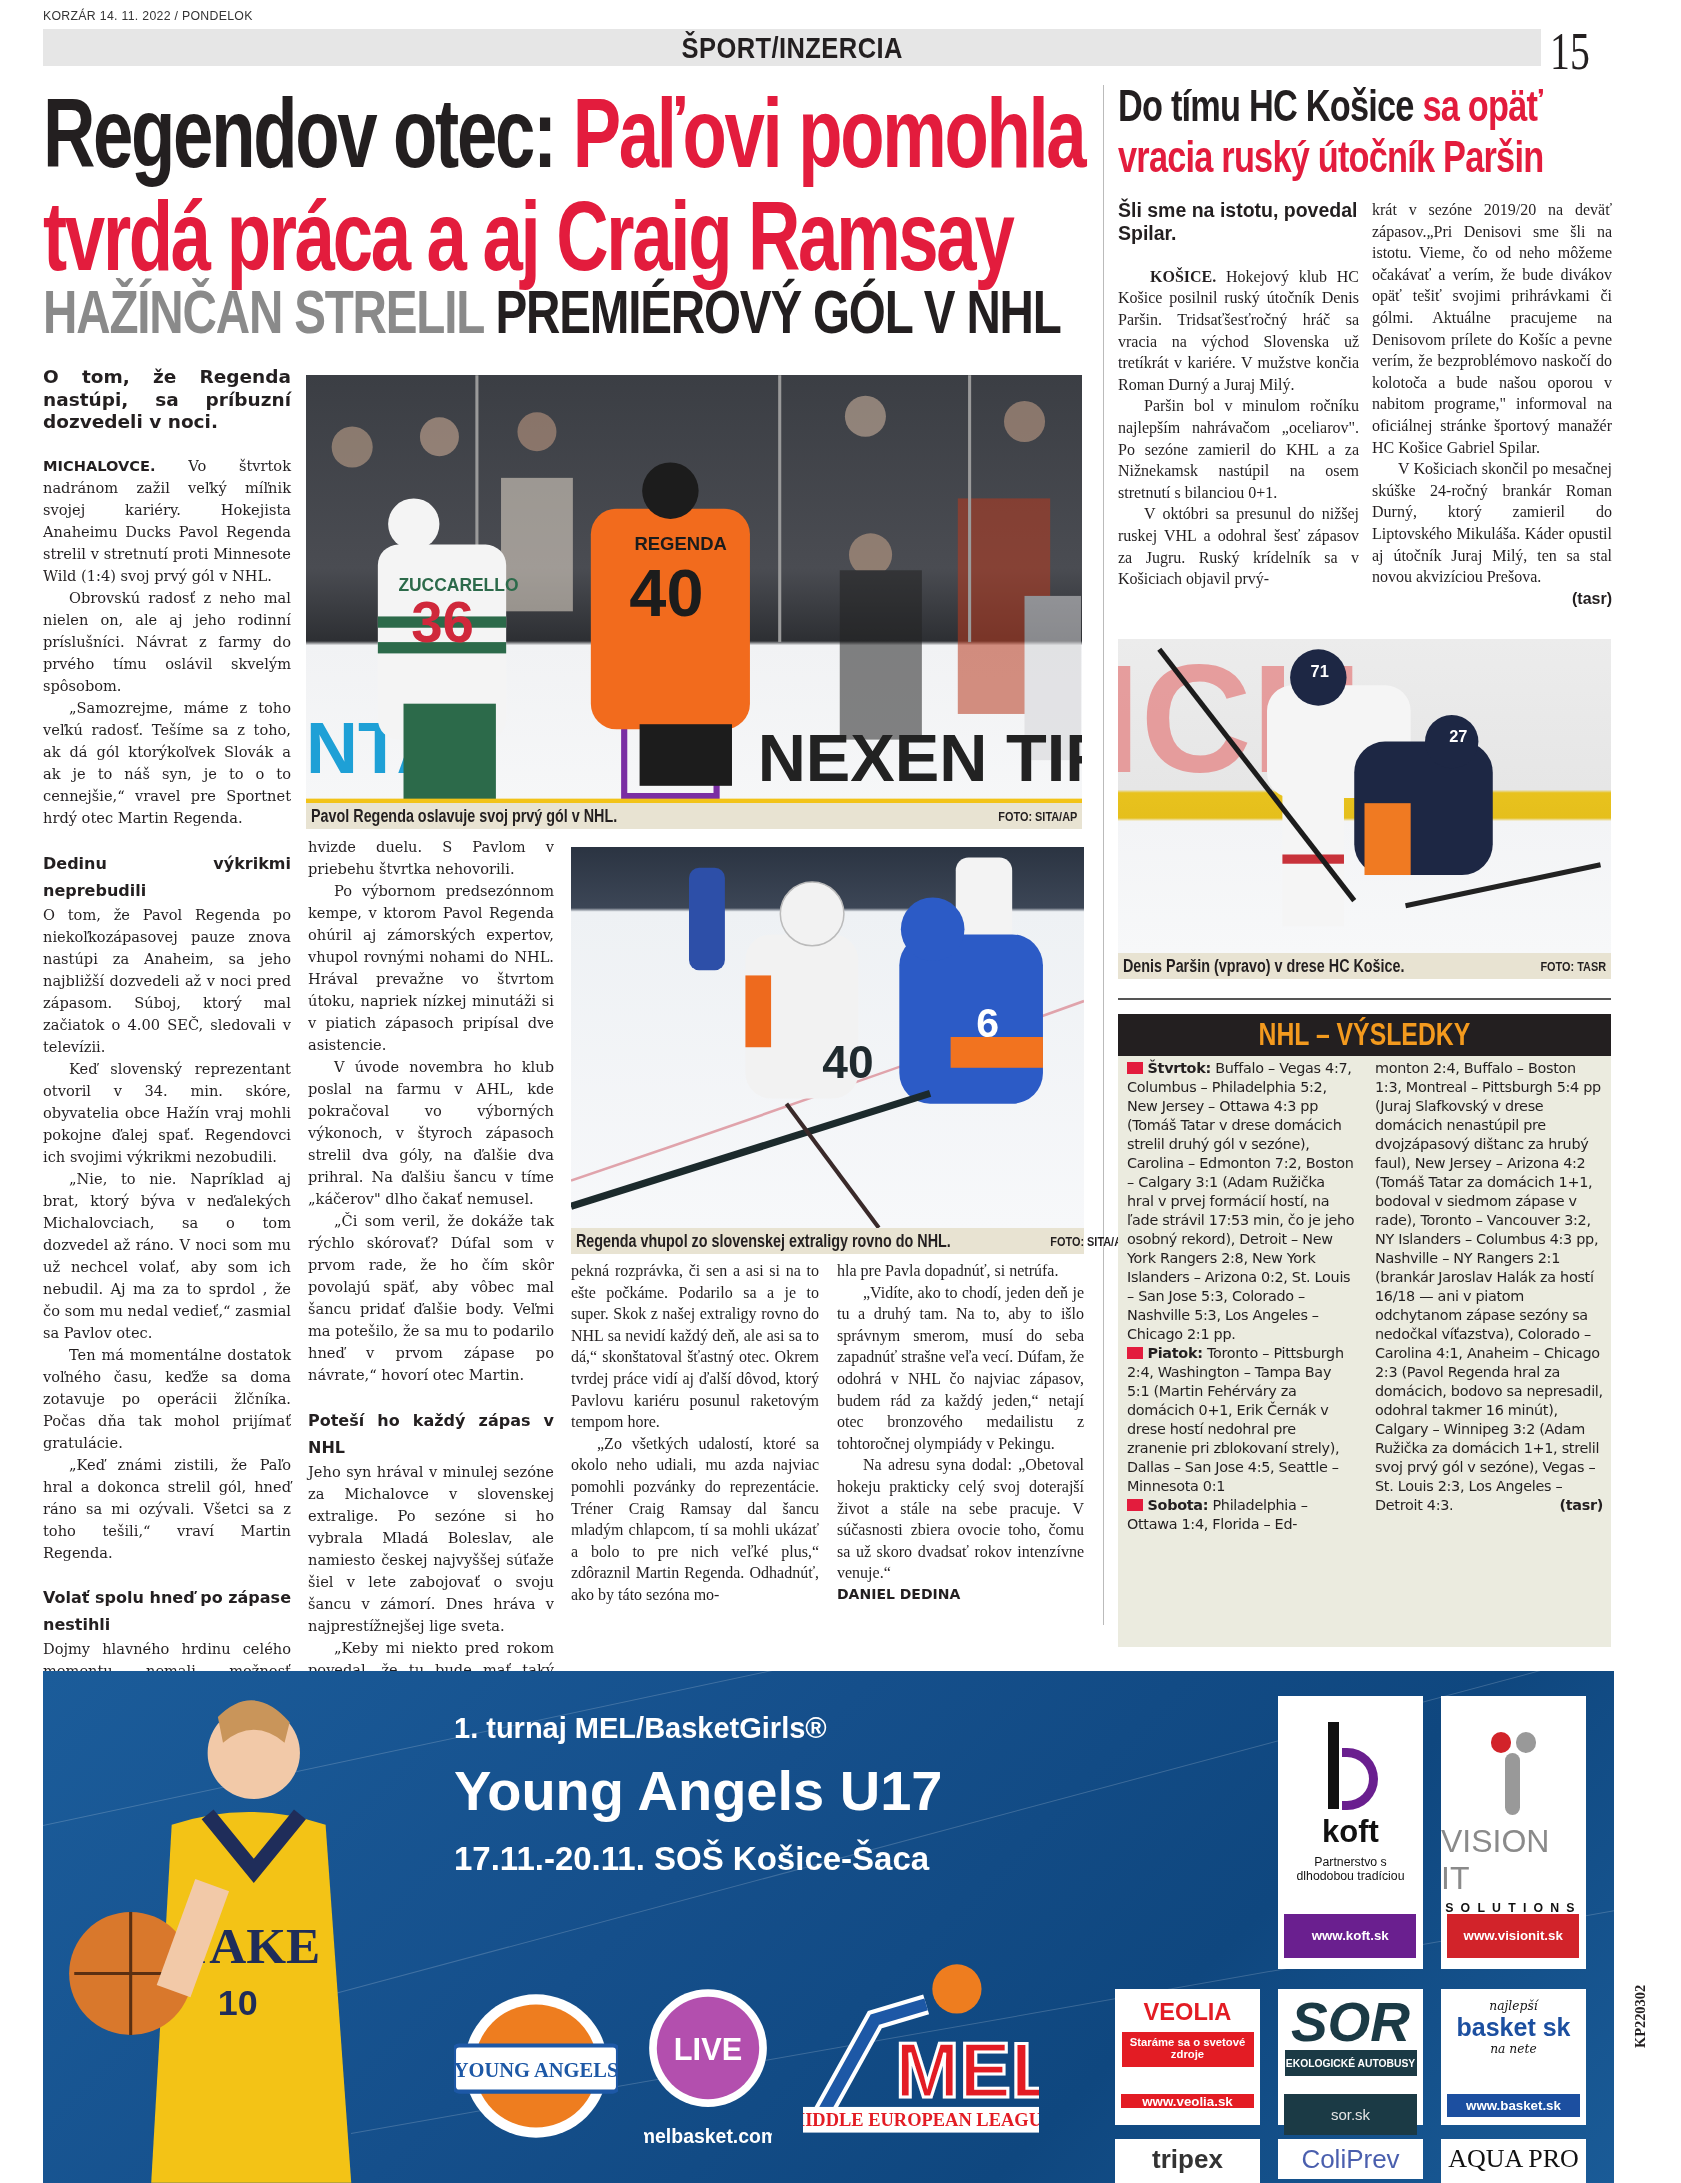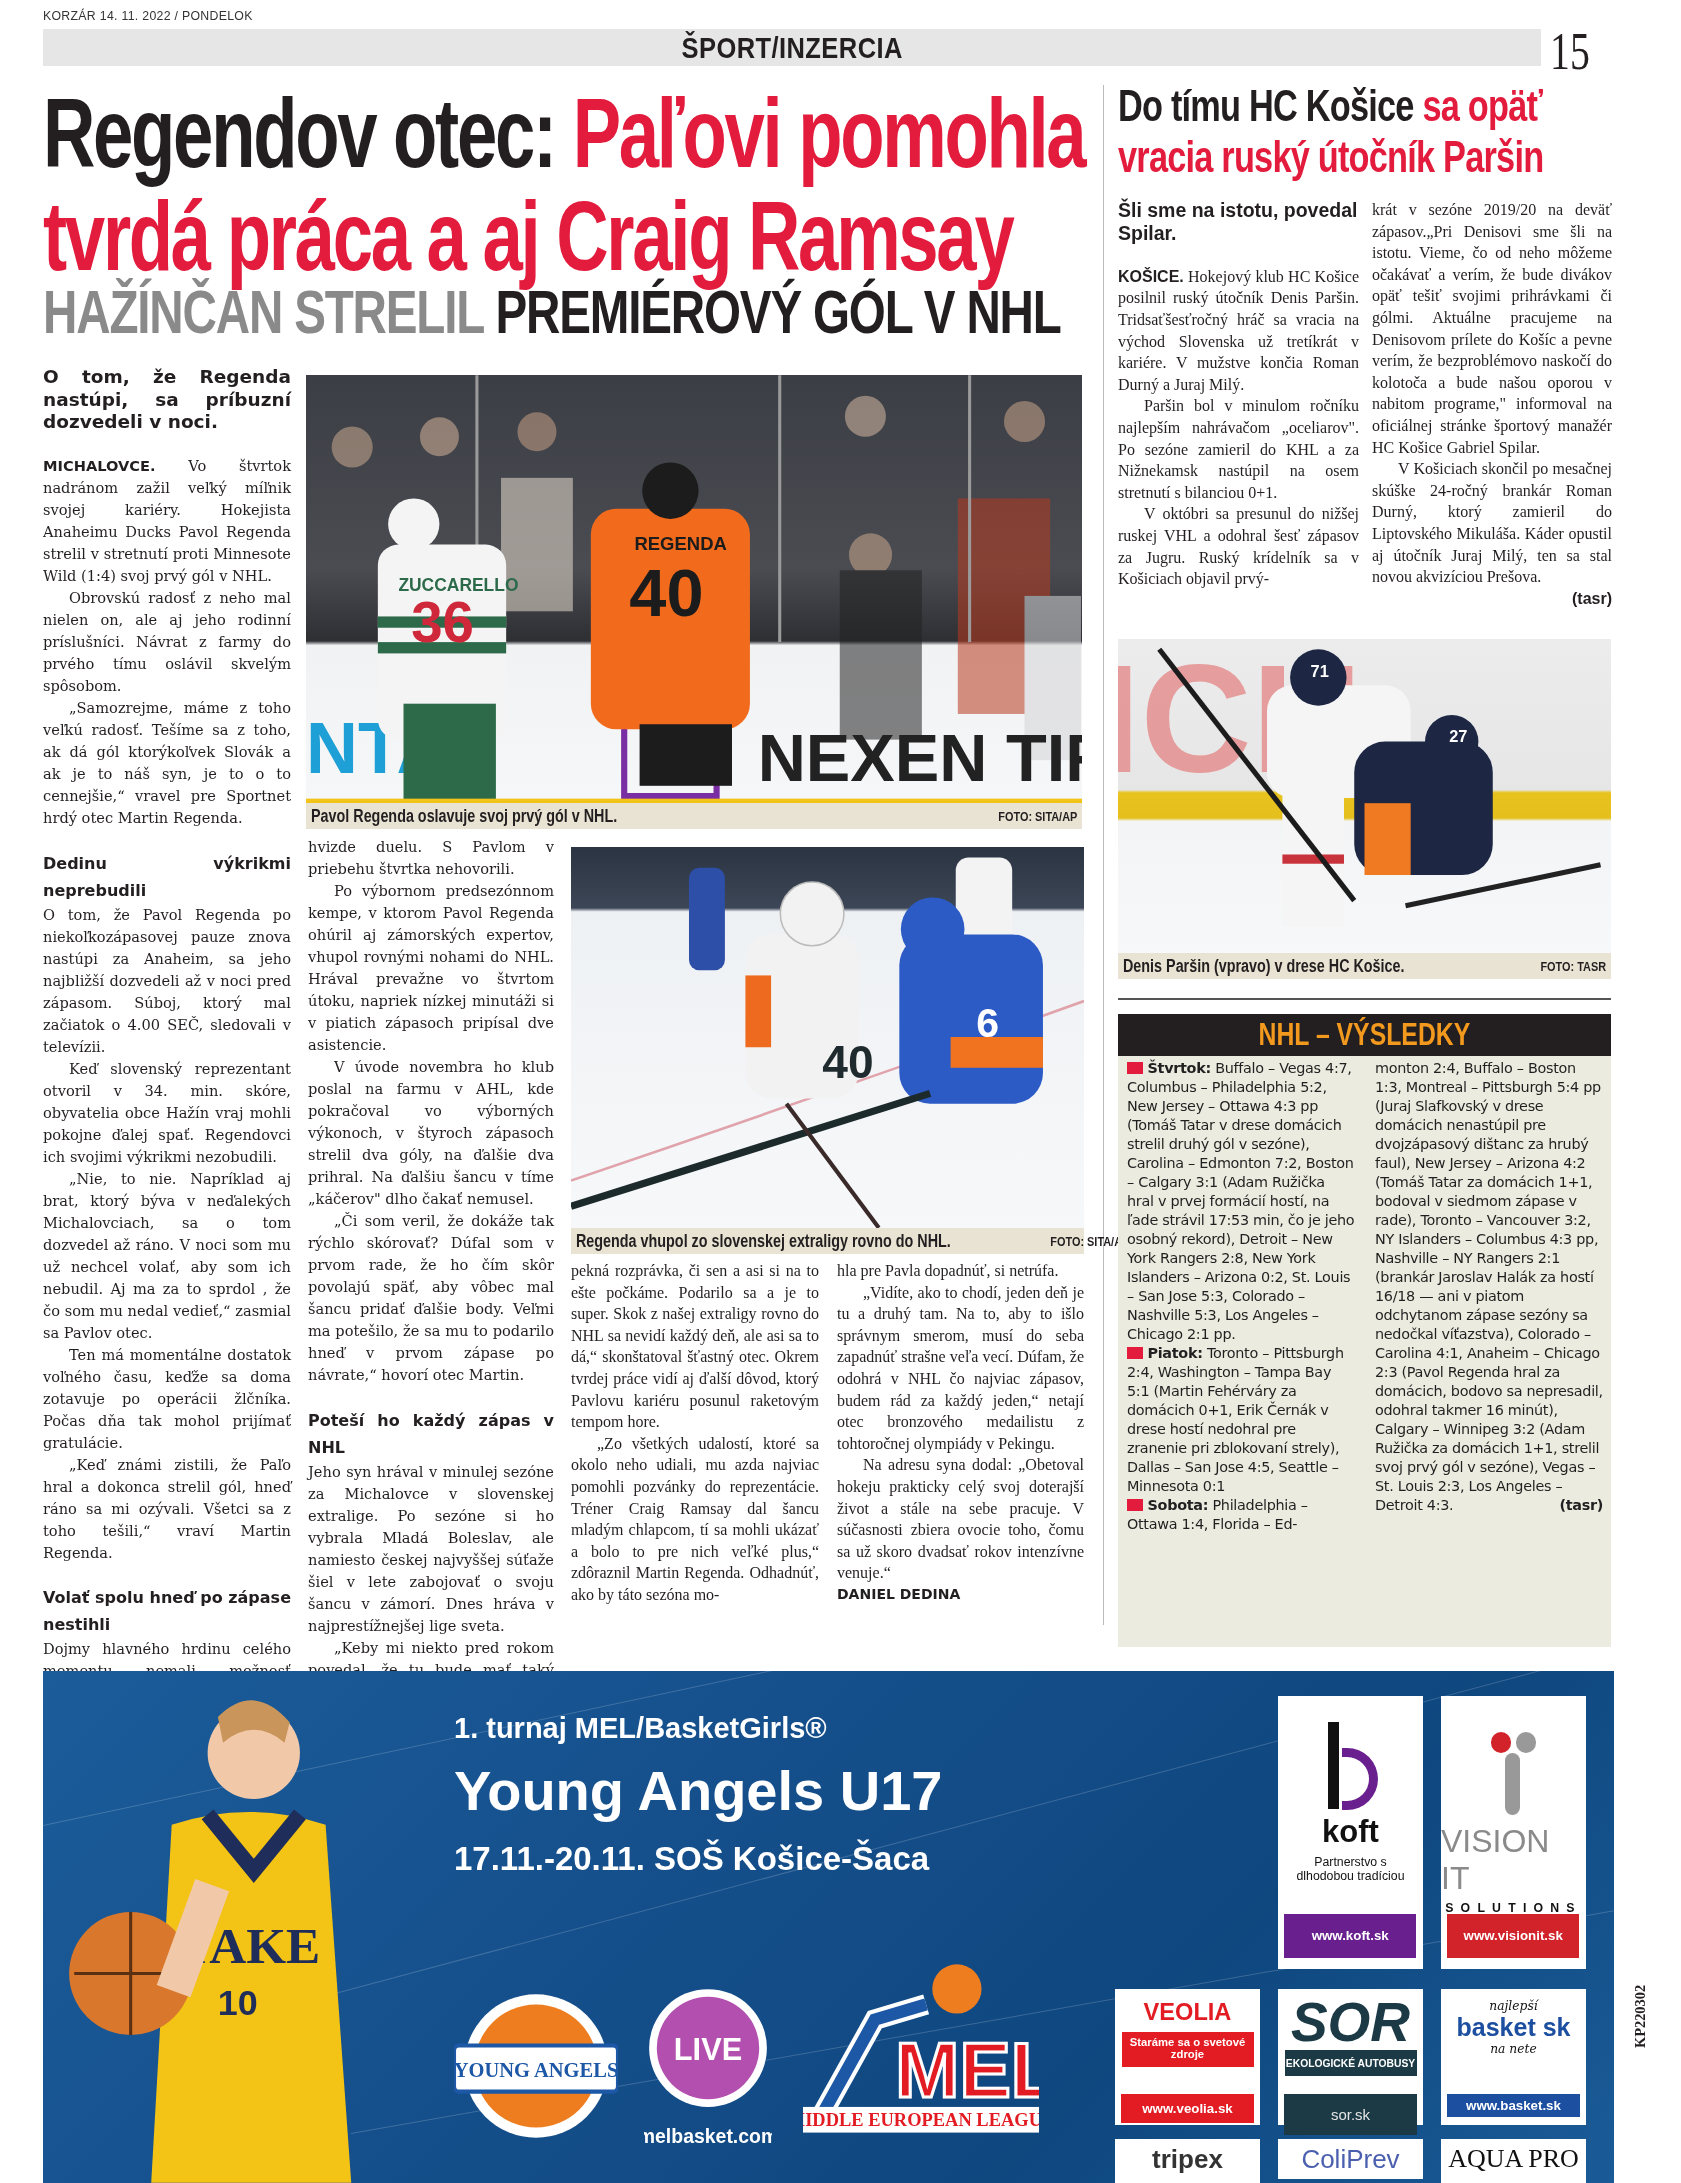--- a/index.html
+++ b/index.html
@@ -35,21 +35,21 @@
   .col { position: absolute; font-family: "DejaVu Serif", serif; font-size: 14.6px; line-height: 22px; text-align: justify; hyphens: auto; color: #231f20; }
   .col p { text-indent: 0; }
   .col p.ind { text-indent: 26px; }
   .col .lead { font-family: "DejaVu Sans", sans-serif; font-weight: bold; font-size: 18.5px; line-height: 22.6px; margin-bottom: 21.6px; text-align: justify; }
   .col .dateline { font-family: "DejaVu Sans", sans-serif; font-weight: bold; }
   .col h3 { font-family: "DejaVu Sans", sans-serif; font-weight: 900; font-size: 16px; line-height: 27px; margin-top: 20.5px; }
   .col .sig { text-align: left; font-family: "DejaVu Sans", sans-serif; font-weight: bold; font-size: 14px; }
 
   .col.narrow { font-family: "Liberation Serif", serif; font-size: 16px; line-height: 21.6px; }
   .col.narrow .lead2 { font-family: "Liberation Sans", sans-serif; font-weight: bold; font-size: 19.5px; line-height: 22.6px; margin-bottom: 21.6px; text-align: left; }
-  .col.narrow .dateline { font-family: Liberation Sans, sans-serif; font-weight: bold; }
+  .col.narrow .dateline { font-family: Liberation Serif, serif; font-weight: bold; margin-left: 32px; }
   .col.narrow .tasr { text-align: right; font-family: "Liberation Sans", sans-serif; font-weight: bold; }
 
   
   .photo { position: absolute; overflow: hidden; }
   .caption-bar { position: absolute; background: #e8e3d2; display: flex; justify-content: space-between; align-items: center; padding: 0 5.1px; font-family: "Liberation Sans", sans-serif; font-weight: bold; color: #231f20; }
   .caption-bar .cap { font-size: 17.5px; transform: scaleX(0.82); transform-origin: left; white-space: nowrap; display: inline-block; }
   .caption-bar .credit { font-size: 13.3px; transform: scaleX(0.82); transform-origin: right; white-space: nowrap; display: inline-block; }
 
   
   .nhl-title { left: 1118px; top: 1014px; width: 493px; height: 42px; background: #231f20; display: flex; align-items: center; justify-content: center; }
@@ -327,21 +327,21 @@
     <div style="font-family:'Liberation Sans',sans-serif; font-weight:bold; font-style:italic; font-size:55px; color:#1b3a45; line-height:46px;text-align:center;">SOR</div>
     <div style="width:132px; height:26px; background:#1b3a45; color:#fff; font-family:'Liberation Sans',sans-serif; font-weight:bold; font-size:10.3px; display:flex; align-items:center; justify-content:center; margin-top:5.1px;">EKOLOGICKÉ AUTOBUSY</div>
   </div>
   <div class="sponsor" style="left:1398px; top:318px; height:105px; padding-top:10.3px;">
     <div style="font-family:'DejaVu Serif',serif; font-style:italic; font-size:12.3px; color:#111;">najlepší</div>
     <div style="font-family:'Liberation Sans',sans-serif; font-weight:bold; font-size:25px; color:#1c4fa0;">basket sk</div>
     <div style="font-family:'DejaVu Serif',serif; font-style:italic; font-size:12.3px; color:#111;">na nete</div>
   </div>
 
   <div class="abs" style="left:1072px; top:423px; width:145px; height:31px; background:#fff;">
-    <div style="margin:0 6.2px; height:29px; background:#e31c24; color:#fff; font-family:'Liberation Sans',sans-serif; font-weight:bold; font-size:13.3px; display:flex; align-items:center; justify-content:center;">www.veolia.sk</div>
+    <div style="margin:0 6.2px; height:14px; background:#e31c24; color:#fff; font-family:'Liberation Sans',sans-serif; font-weight:bold; font-size:13.3px; display:flex; align-items:center; justify-content:center;">www.veolia.sk</div>
   </div>
   <div class="abs" style="left:1235px; top:423px; width:145px; height:31px; background:#fff;">
     <div style="margin:0 6.2px; height:41px; background:#1b3a45; color:#e5e5e5; font-family:'Liberation Sans',sans-serif; font-size:15px; display:flex; align-items:center; justify-content:center;">sor.sk</div>
   </div>
   <div class="abs" style="left:1398px; top:423px; width:145px; height:31px; background:#fff;">
     <div style="margin:0 6.2px; height:22.6px; background:#1c4fa0; color:#fff; font-family:'Liberation Sans',sans-serif; font-weight:bold; font-size:13.3px; display:flex; align-items:center; justify-content:center;">www.basket.sk</div>
   </div>
 
   <div class="sponsor" style="left:1072px; top:468px; height:44px; overflow:hidden; padding-top:5.1px;">
     <div style="font-family:'Liberation Sans',sans-serif; font-weight:bold; font-size:26px; color:#333;">tripex</div>

